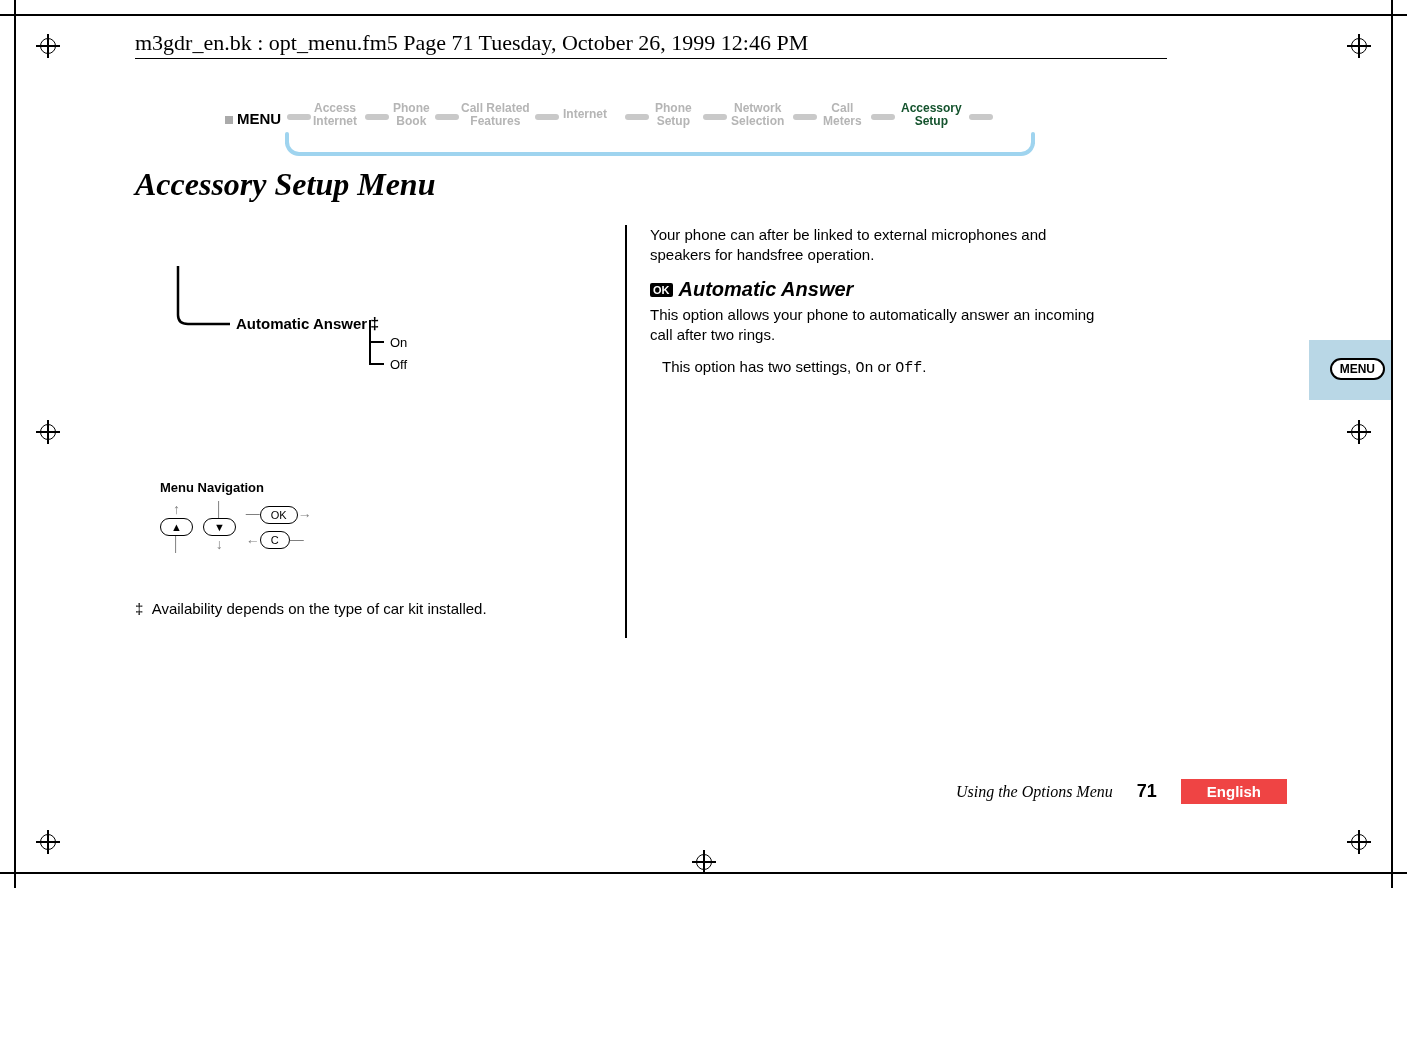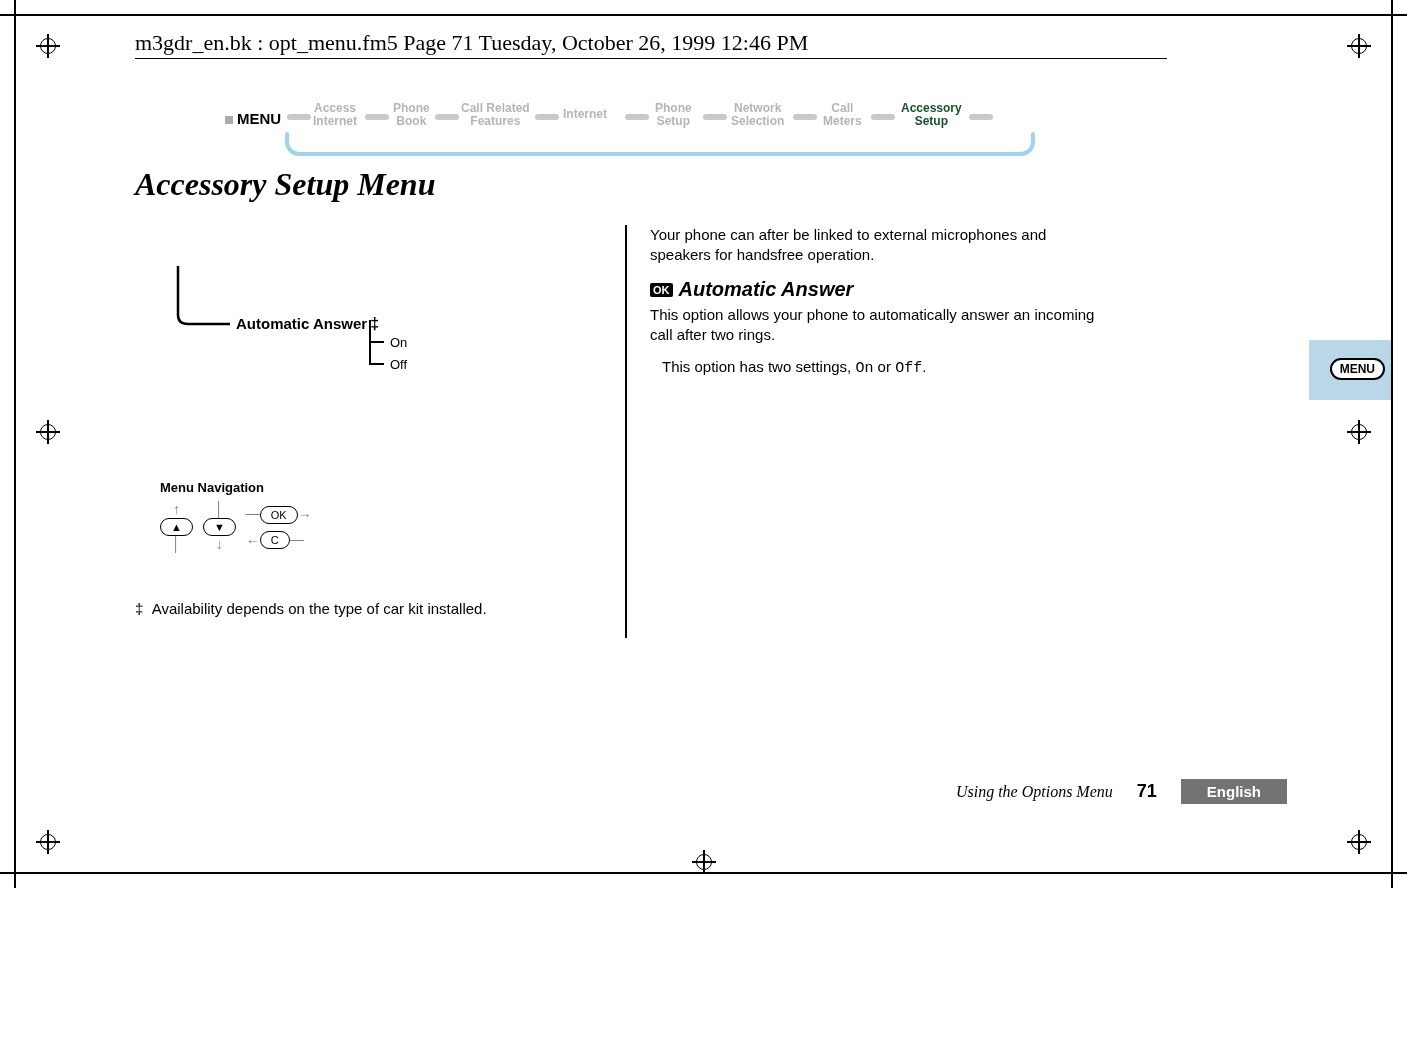--- a/index.html
+++ b/index.html
@@ -38,21 +38,21 @@
   svg{overflow:visible}
   .footnote{position:absolute;top:600px;left:135px;font:15px "Segoe UI",Arial,sans-serif}
   .section-hd{font:italic bold 20px Arial,sans-serif;margin:10px 0 4px 0}
   .ok-badge{display:inline-block;background:#000;color:#fff;font:bold 11px Arial;padding:1px 3px;border-radius:2px;vertical-align:2px;margin-right:6px}
   .mono{font-family:"Courier New",monospace}
   .right-tab{position:absolute;right:16px;top:340px;width:82px;height:60px;background:#b9d7e6;border-radius:0}
   .menu-pill{position:absolute;right:22px;top:358px;border:2px solid #000;border-radius:14px;padding:2px 8px;font:bold 12px Arial;background:#fff}
   .footer{position:absolute;bottom:84px;right:120px;display:flex;align-items:center;gap:24px}
   .footer .t1{font:italic 16px "Times New Roman",serif}
   .footer .pn{font:bold 18px Arial}
-  .footer .lang{background:#737373;color:#fff;font:bold 15px Arial;padding:4px 26px}
+  .footer .lang{background:#ef4444;color:#fff;font:bold 15px Arial;padding:4px 26px}
   .mn-title{font:bold 13px Arial}
   .mn{position:absolute;top:480px;left:160px}
   .keybtn{display:inline-block;border:1.5px solid #000;border-radius:12px;padding:0 10px;font:11px Arial;line-height:16px;vertical-align:middle;background:#fff}
   .arrow{font:14px Arial;color:#808080}
 </style>
 </head>
 <body>
 
 <div class="page">
 

